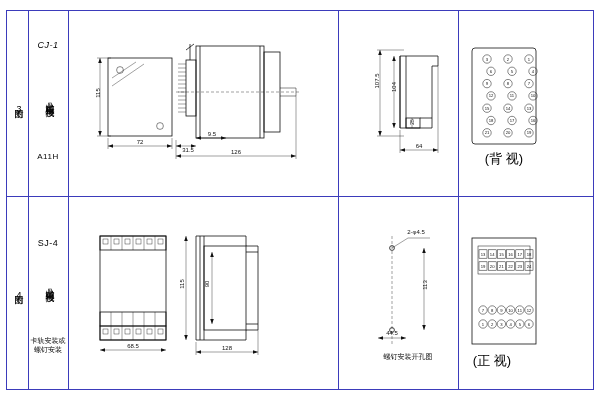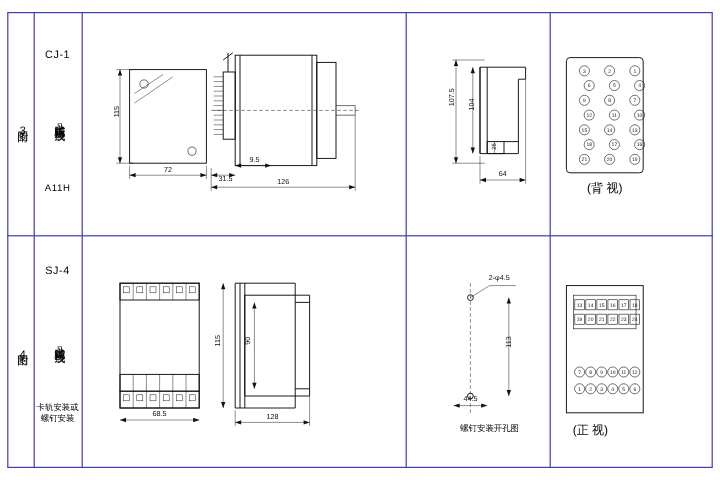--- a/index.html
+++ b/index.html
@@ -40,21 +40,21 @@
     font-size:9px;
     line-height:12px;
   }
   .latin{
     position:absolute;font-size:9px;text-align:center;letter-spacing:.5px;
   }
   .tiny-c{
     position:absolute;font-size:6px;color:#111;text-align:center;
   }
   .cap{
-    position:absolute;font-size:10px;text-align:center;
+    position:absolute;font-size:13px;text-align:center;
   }
   svg{position:absolute;left:0;top:0;overflow:visible;}
   .dk{stroke:#111;fill:none;stroke-width:.8;}
   .dk-thin{stroke:#111;fill:none;stroke-width:.5;}
   .dim{stroke:#111;fill:none;stroke-width:.4;}
   .dash{stroke:#111;fill:none;stroke-width:.4;stroke-dasharray:3 2;}
   .hatch{stroke:#111;stroke-width:.4;}
   .pin{fill:none;stroke:#111;stroke-width:.5;}
   .pintxt{font-size:4.2px;fill:#111;font-family:"Liberation Sans",sans-serif;text-anchor:middle;dominant-baseline:central;}
 </style>
@@ -67,21 +67,21 @@
 
   <div class="hline" style="left:6px;top:196px;width:588px;"></div>
 
   <div class="vline" style="left:28px;top:10px;height:380px;"></div>
   <div class="vline" style="left:68px;top:10px;height:380px;"></div>
   <div class="vline" style="left:338px;top:10px;height:380px;"></div>
   <div class="vline" style="left:458px;top:10px;height:380px;"></div>
 
   <div class="vtext" style="left:10px;top:78px;width:14px;height:60px;">附图3</div>
 
-  <div class="latin" style="left:32px;top:40px;width:32px;">CJ-1</div>
+  <div class="latin" style="left:32px;top:40px;width:32px;font-style:italic;">CJ-1</div>
 
   <div class="vtext" style="left:41px;top:56px;width:14px;height:84px;">凸出式板后接线</div>
 
   <div class="latin" style="left:32px;top:152px;width:32px;font-size:8px;">A11H</div>
 
   <svg width="600" height="400">
 
     <rect class="dk" x="108" y="58" width="64" height="78"></rect>
 
     <line class="dim" x1="112" y1="78" x2="136" y2="62"></line>
@@ -225,21 +225,21 @@
         <text x="508" y="132.8" class="pintxt">20</text>
         <circle cx="529" cy="132.8" r="4.2" class="pin"></circle>
         <text x="529" y="132.8" class="pintxt">19</text>
       </g>
   </svg>
 
   <div class="cap" style="left:472px;top:150px;width:64px;">(背 视)</div>
 
   <div class="vtext" style="left:10px;top:264px;width:14px;height:60px;">附图4</div>
 
-  <div class="latin" style="left:32px;top:220px;width:32px;">SJ-4</div>
+  <div class="latin" style="left:32px;top:238px;width:32px;">SJ-4</div>
 
   <div class="vtext" style="left:41px;top:242px;width:14px;height:84px;">凸出式前接线</div>
 
   <div class="cell-label" style="left:30px;top:336px;width:36px;font-size:7px;line-height:9px;">卡轨安装或螺钉安装</div>
 
   <svg width="600" height="400">
 
     <rect class="dk" x="100" y="236" width="66" height="104"></rect>
 
     <rect class="dk" x="100" y="236" width="66" height="14"></rect>

